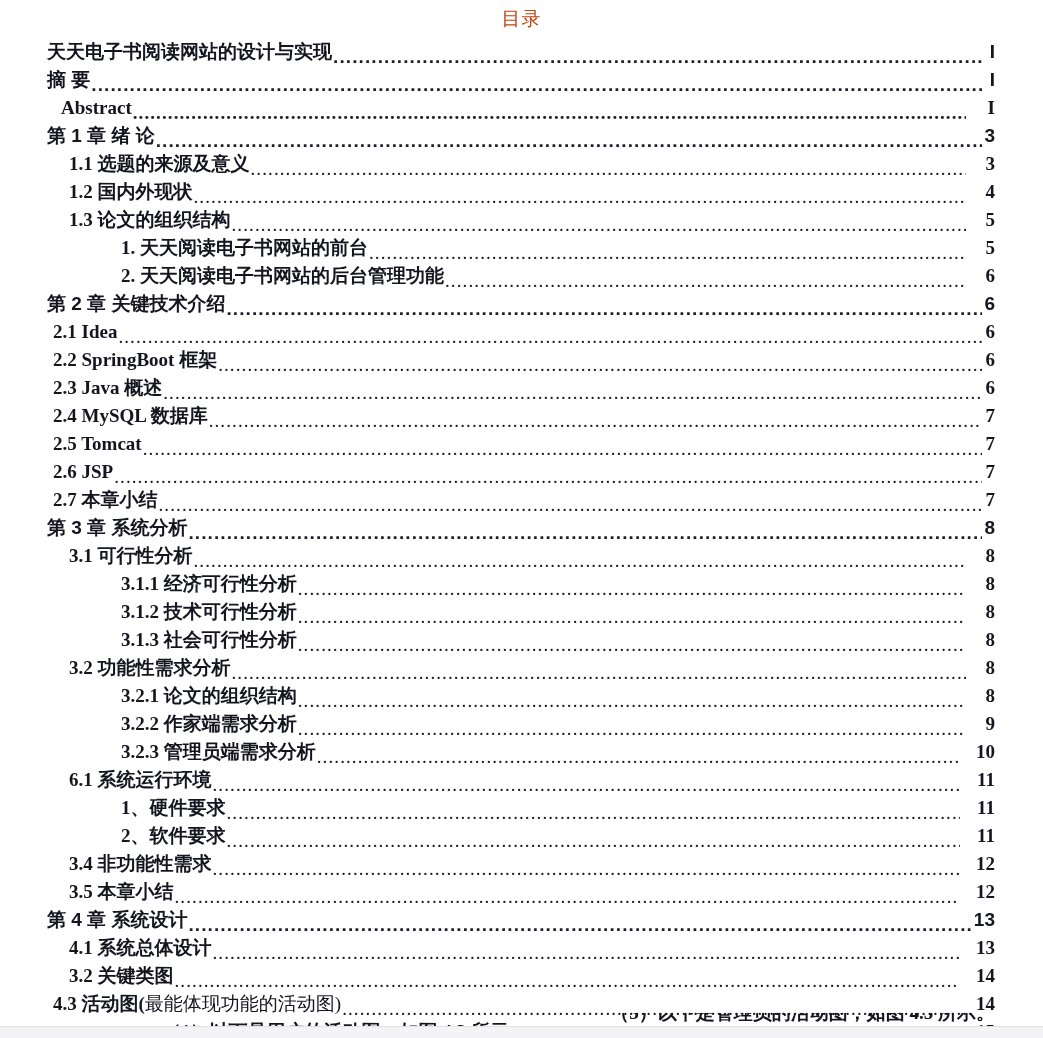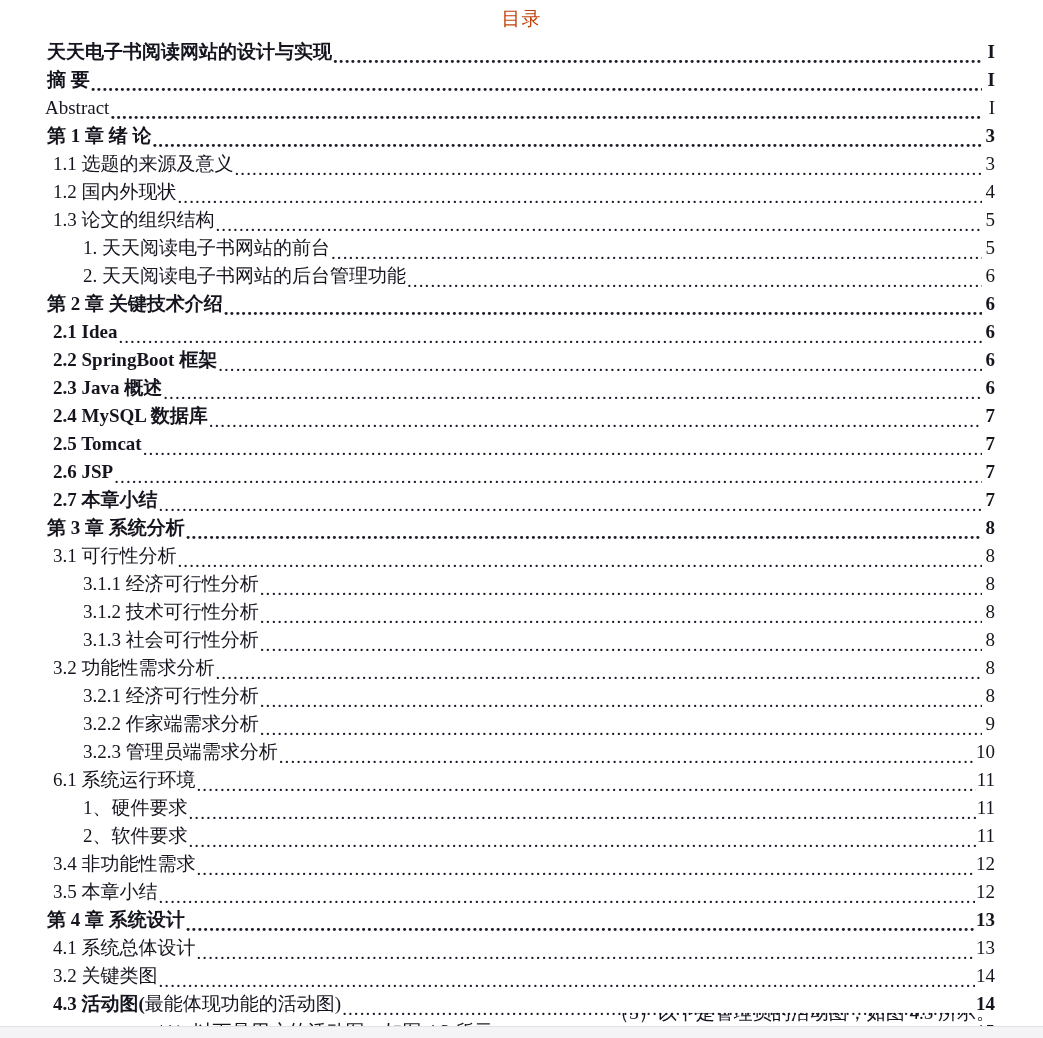--- a/index.html
+++ b/index.html
@@ -71,28 +71,28 @@
     text-align: right;
     min-width: 12px;
     color: #15151f;
     font-size: 19px;
     padding-left: 1px;
   }
 
   
   .lvl-0 { padding-left: 45px; font-weight: bold; }
   .lvl-1 { padding-left: 53px; font-weight: normal; }
-  .lvl-2 { padding-left: 83px; font-weight: normal; }
+  .lvl-2 { padding-left: 105px; font-weight: normal; }
   .lvl-3 { padding-left: 146px; font-weight: normal; }
 
   .bold { font-weight: bold; }
-  .normal { font-weight: normal; }
+  .normal { font-weight: bold; margin-left: 16px; }
 
   .sans {
-    font-family: Liberation Serif, serif;
+    font-family: Liberation Sans, sans-serif;
     padding-left: 47px;
   }
 
   
   #page-gap {
     position: absolute;
     left: 0;
     right: 0;
     bottom: 0;
     height: 11px;
@@ -230,21 +230,21 @@
         <span class="toc-label normal">3.1.3 社会可行性分析</span>
         <span class="leader"></span>
         <span class="pageno normal">8</span>
       </li>
       <li class="toc-row lvl-1 ">
         <span class="toc-label normal">3.2 功能性需求分析</span>
         <span class="leader"></span>
         <span class="pageno normal">8</span>
       </li>
       <li class="toc-row lvl-2 ">
-        <span class="toc-label normal">3.2.1 经济可行性分析</span>
+        <span class="toc-label normal">3.2.1 论文的组织结构</span>
         <span class="leader"></span>
         <span class="pageno normal">8</span>
       </li>
       <li class="toc-row lvl-2 ">
         <span class="toc-label normal">3.2.2 作家端需求分析</span>
         <span class="leader"></span>
         <span class="pageno normal">9</span>
       </li>
       <li class="toc-row lvl-2 ">
         <span class="toc-label normal">3.2.3 管理员端需求分析</span>

